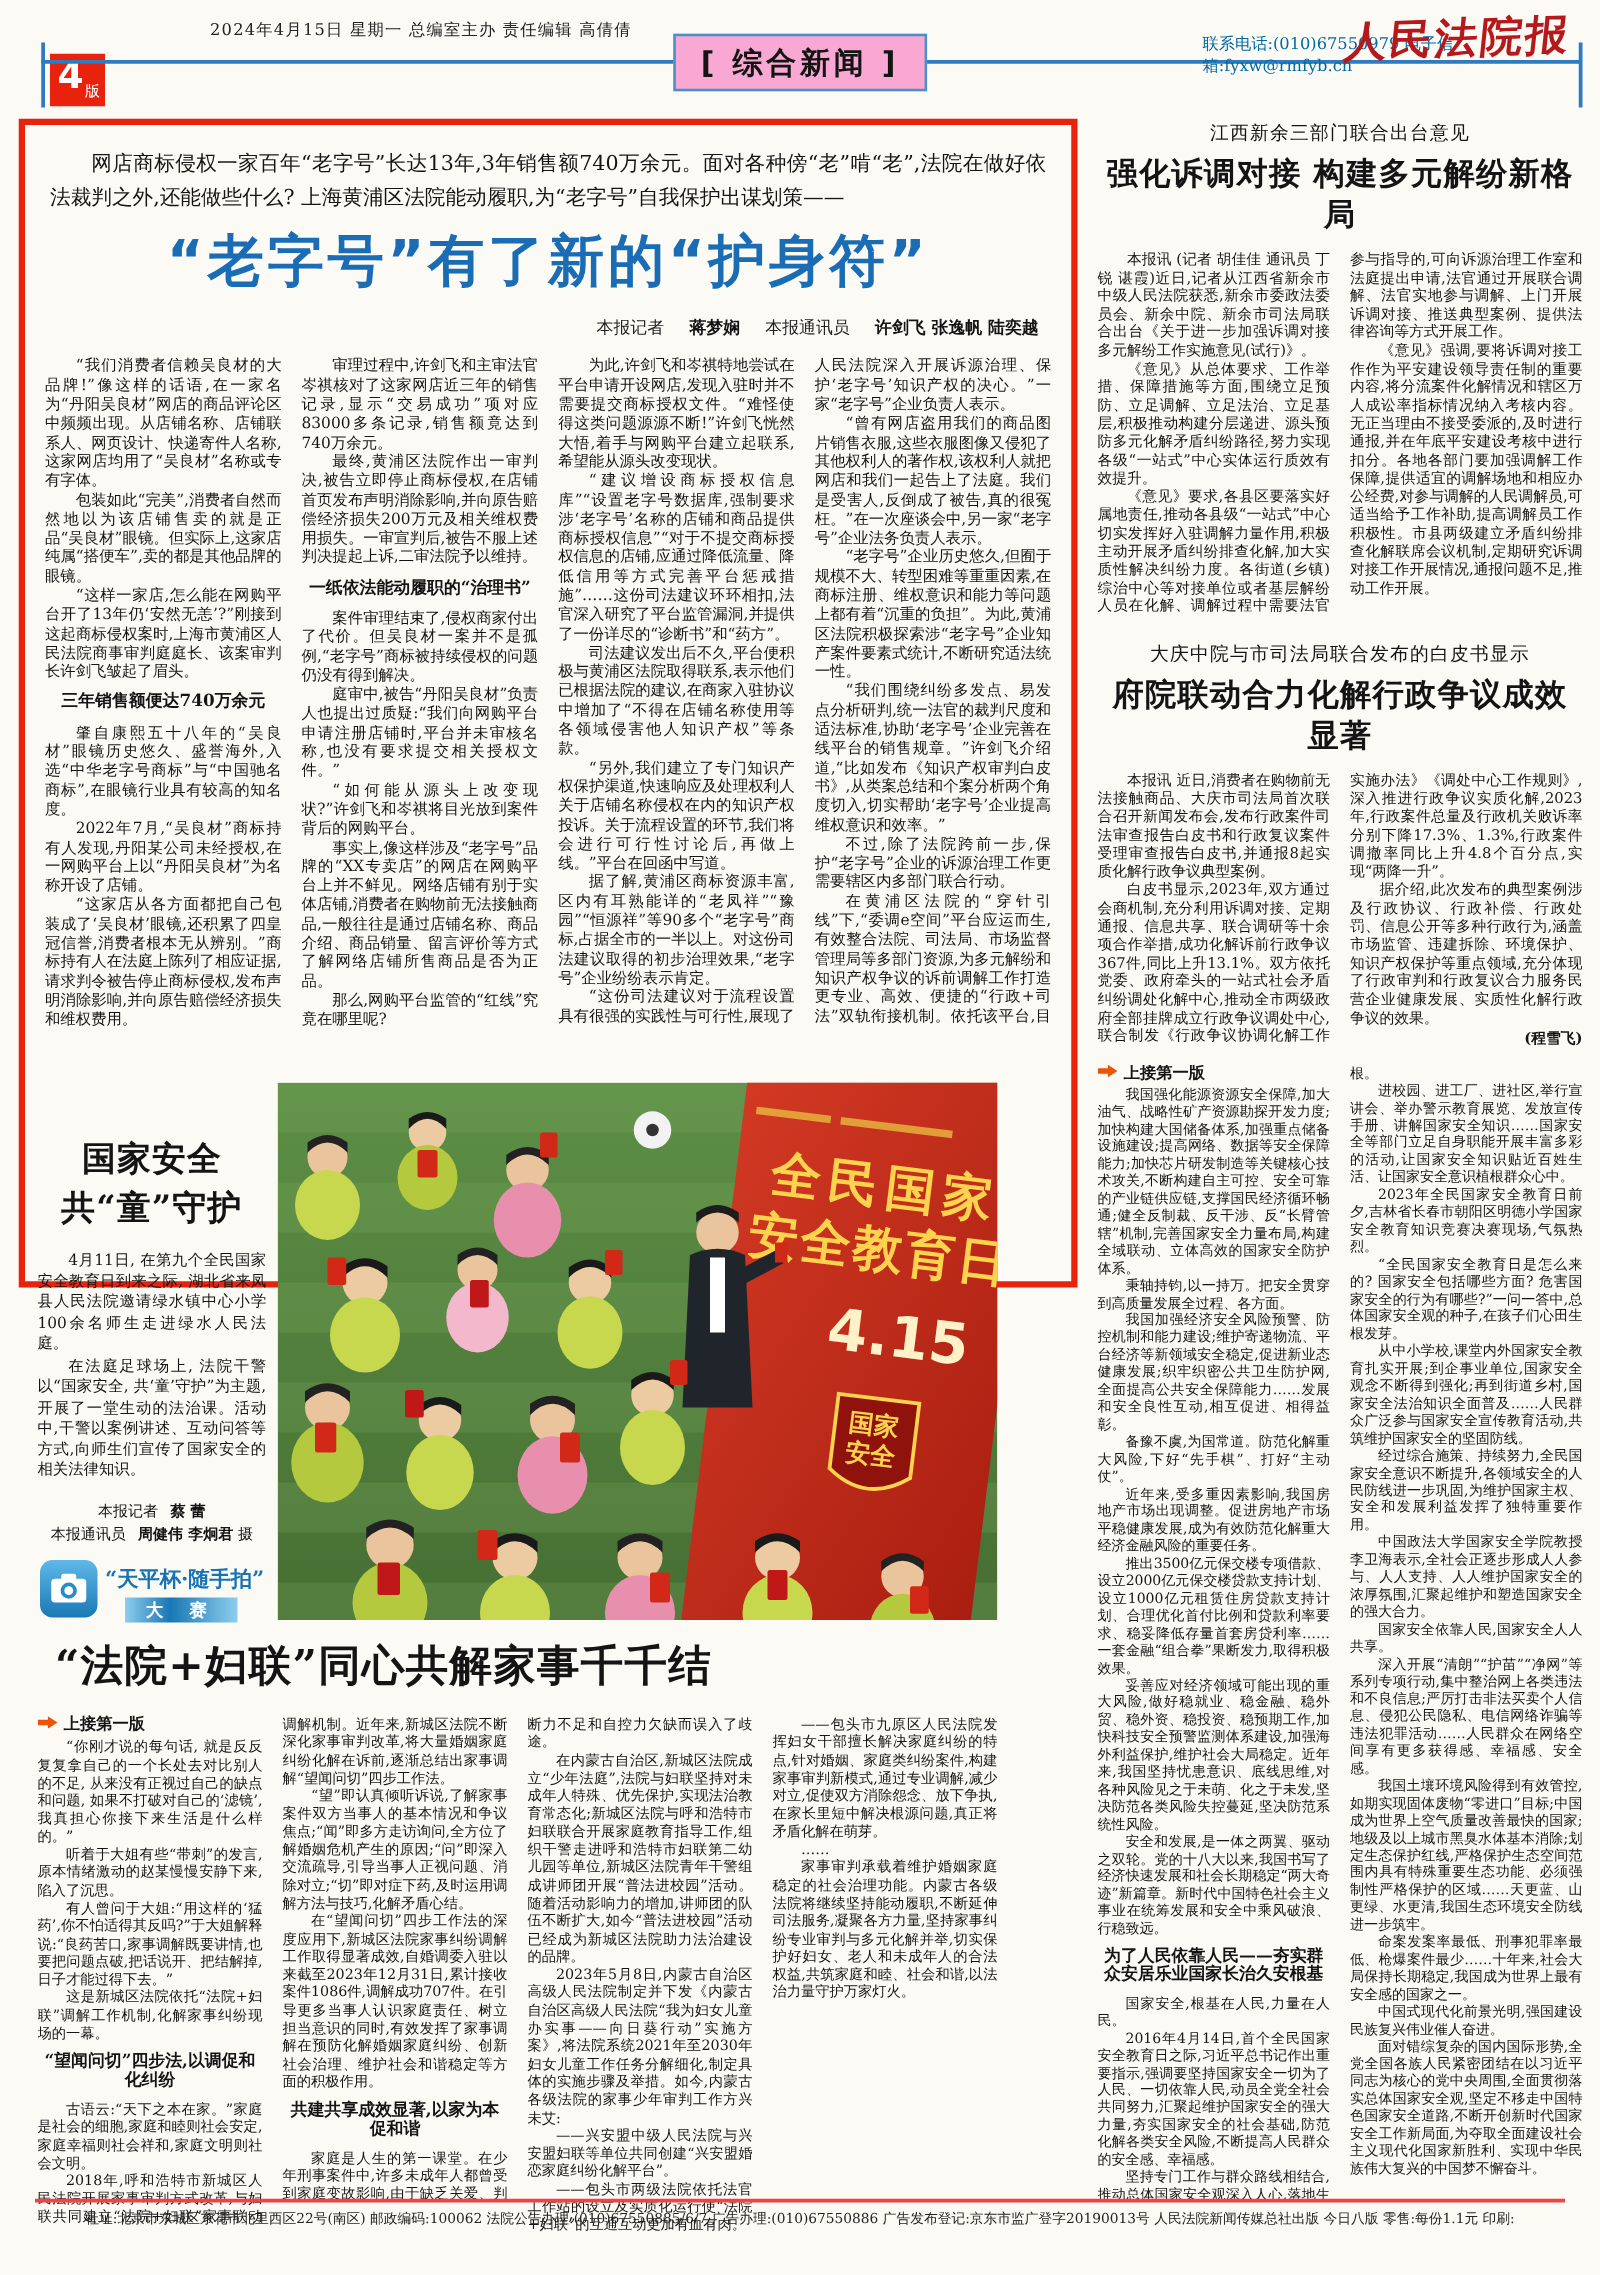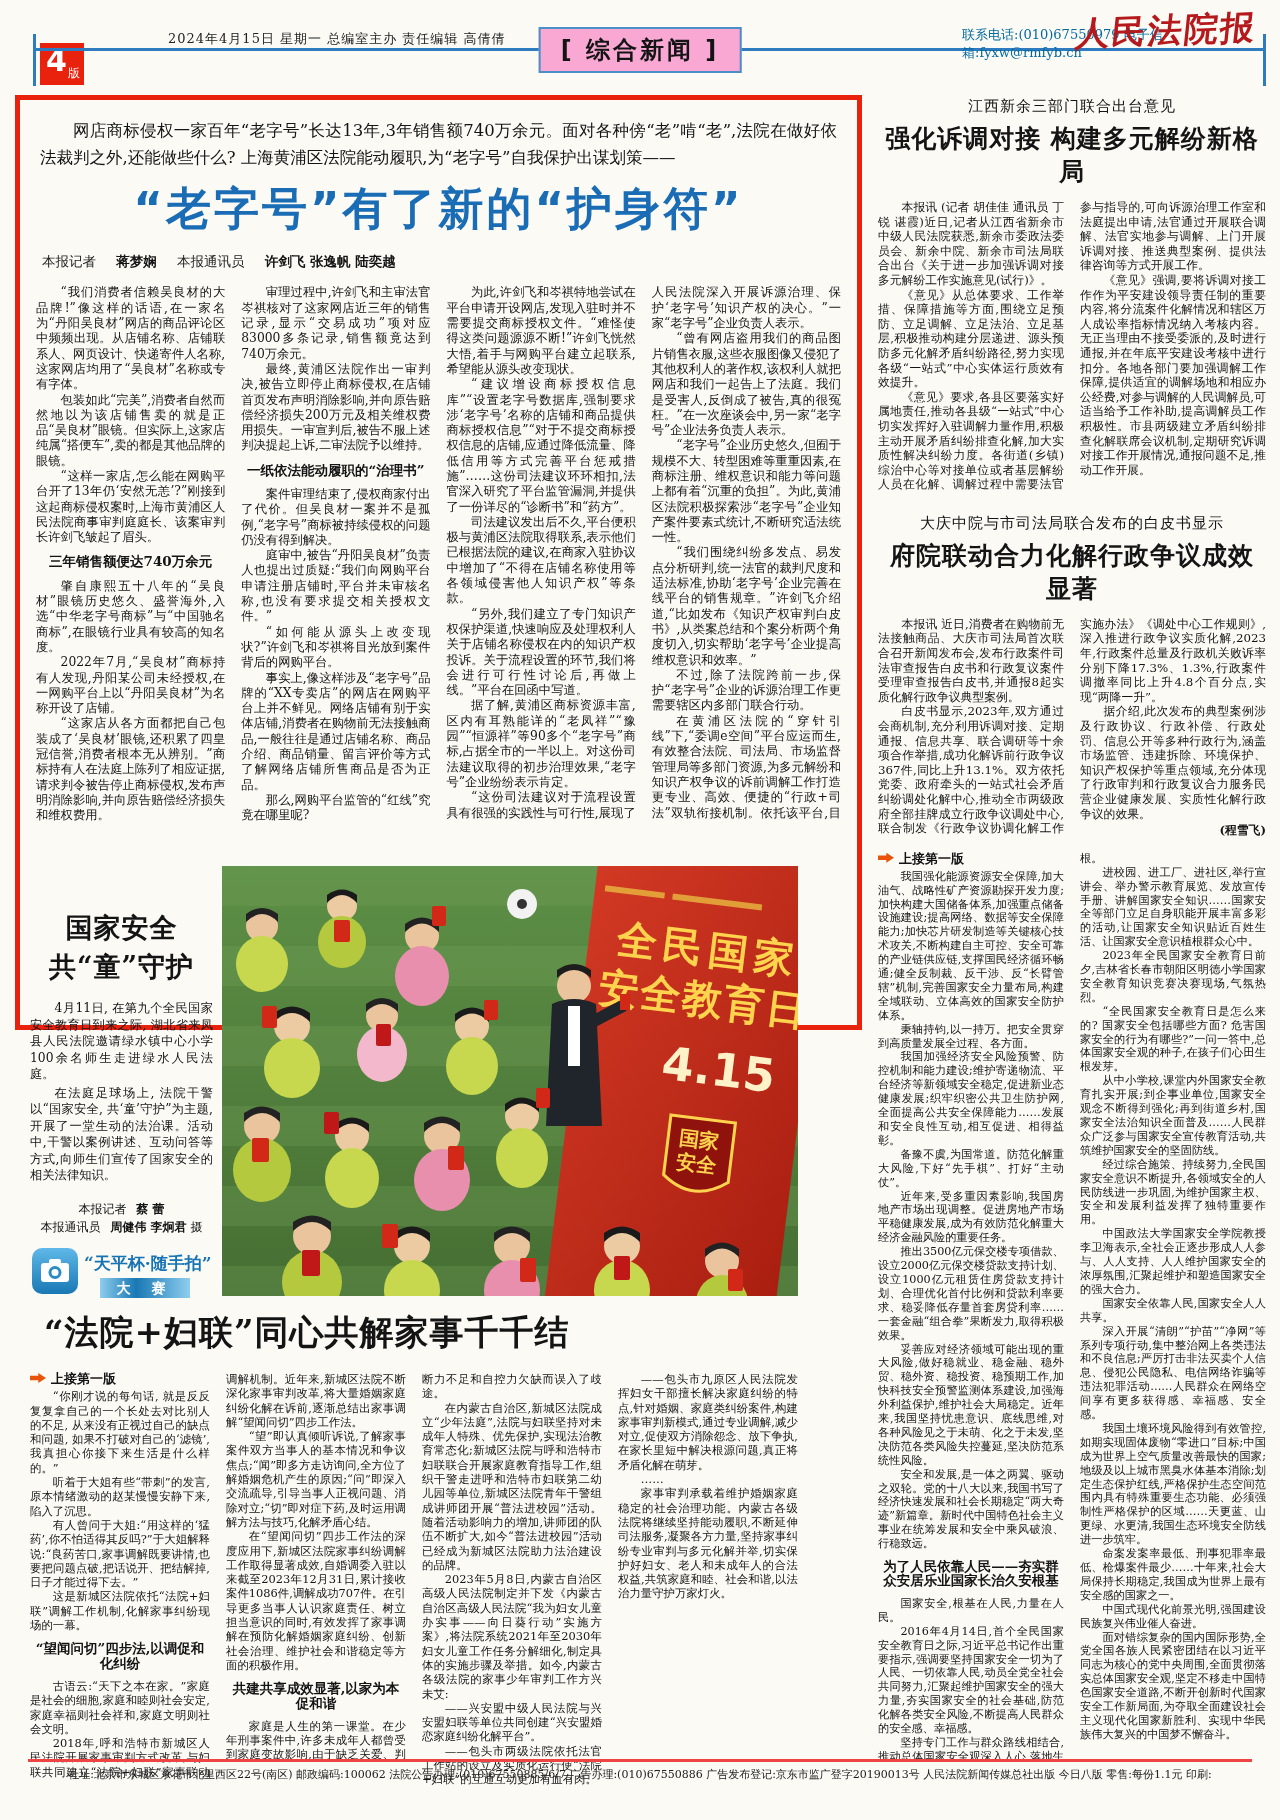--- a/index.html
+++ b/index.html
@@ -5,32 +5,32 @@
   html,body{margin:0;padding:0;}
   body{background:#e8e6e0;font-family:"DejaVu Serif","Liberation Serif",serif;color:#141414;}
   #page{position:relative;width:1280px;height:1820px;margin:0 auto;background:#fbfaf5;overflow:hidden;}
 
   
   #header{position:absolute;left:0;top:0;width:1280px;height:92px;}
   #left-vline{position:absolute;left:33px;top:34px;width:3px;height:52px;background:#2e7bc0;}
   #edition-badge{position:absolute;left:40px;top:43px;width:44px;height:42px;background:#e8220d;color:#fff;}
   #edition-badge .num{position:absolute;left:6px;top:0px;font-size:30px;font-weight:bold;font-family:"DejaVu Sans","Liberation Sans",sans-serif;}
   #edition-badge .lab{position:absolute;right:4px;bottom:3px;font-size:12px;}
-  #dateline{position:absolute;left:168px;top:30px;font-size:13px;letter-spacing:1px;color:#222;}
+  #dateline{position:absolute;left:168px;top:15px;font-size:13px;letter-spacing:1px;color:#222;}
   #blue-rule{position:absolute;left:33px;top:48px;width:1232px;height:3px;background:#2e7bc0;}
   #right-vline{position:absolute;right:14px;top:34px;width:3px;height:52px;background:#2e7bc0;}
   #section-box{position:absolute;left:50%;transform:translateX(-50%);top:27px;background:#f9a8d4;border:2px solid #4a90c8;padding:5px 20px;font-size:24px;font-weight:bold;letter-spacing:3px;font-family:"DejaVu Sans","Liberation Sans",sans-serif;z-index:3;}
   #contact{position:absolute;left:962px;top:26px;font-size:13px;color:#0369a1;}
   #masthead{position:absolute;right:24px;top:8px;font-size:34px;font-weight:bold;color:#b5191c;transform:skewX(-8deg) rotate(-2deg);letter-spacing:2px;z-index:4;}
 
   
   #lead-box{position:absolute;left:15px;top:95px;width:847px;height:935px;border:5px solid #e8220d;background:#fbfaf5;box-sizing:border-box;padding:16px 16px 8px 16px;overflow:hidden;}
   #lead-intro{font-size:16.5px;line-height:1.62;text-align:justify;text-indent:2em;margin:2px 4px 6px 4px;}
   #lead-headline{text-align:center;color:#1a6cb5;font-family:"DejaVu Sans","Liberation Sans",sans-serif;font-weight:bold;font-size:45px;letter-spacing:3px;margin:8px 0 14px 0;}
-  #lead-byline{text-align:left;font-size:13.5px;margin-bottom:14px;}
+  #lead-byline{text-align:right;font-size:13.5px;margin-bottom:14px;}
   #lead-byline .nm{font-weight:bold;margin:0 10px;}
   #lead-byline .rl{margin:0 6px;color:#222;}
   #lead-body{column-count:4;column-gap:16px;column-fill:auto;height:548px;font-size:12.3px;line-height:15.3px;text-align:justify;overflow:hidden;}
 
   .body-p{margin:0;text-indent:2em;}
   .sub-head{margin:9px 0;text-align:center;font-size:13.5px;font-weight:bold;text-indent:0;}
   .signoff{margin:2px 0 0 0;text-align:right;font-weight:bold;text-indent:0;}
 
   
   #right-rail{position:absolute;left:878px;top:95px;width:388px;height:1700px;overflow:hidden;}

